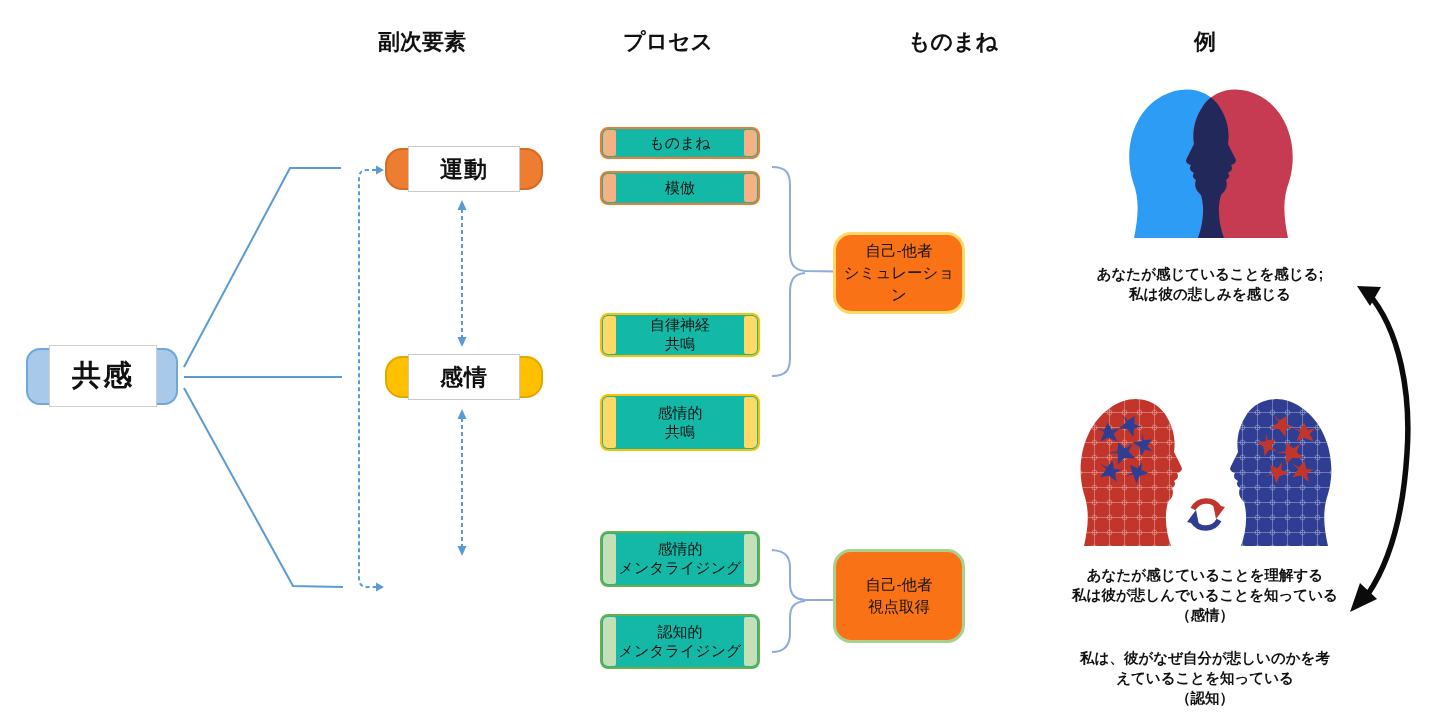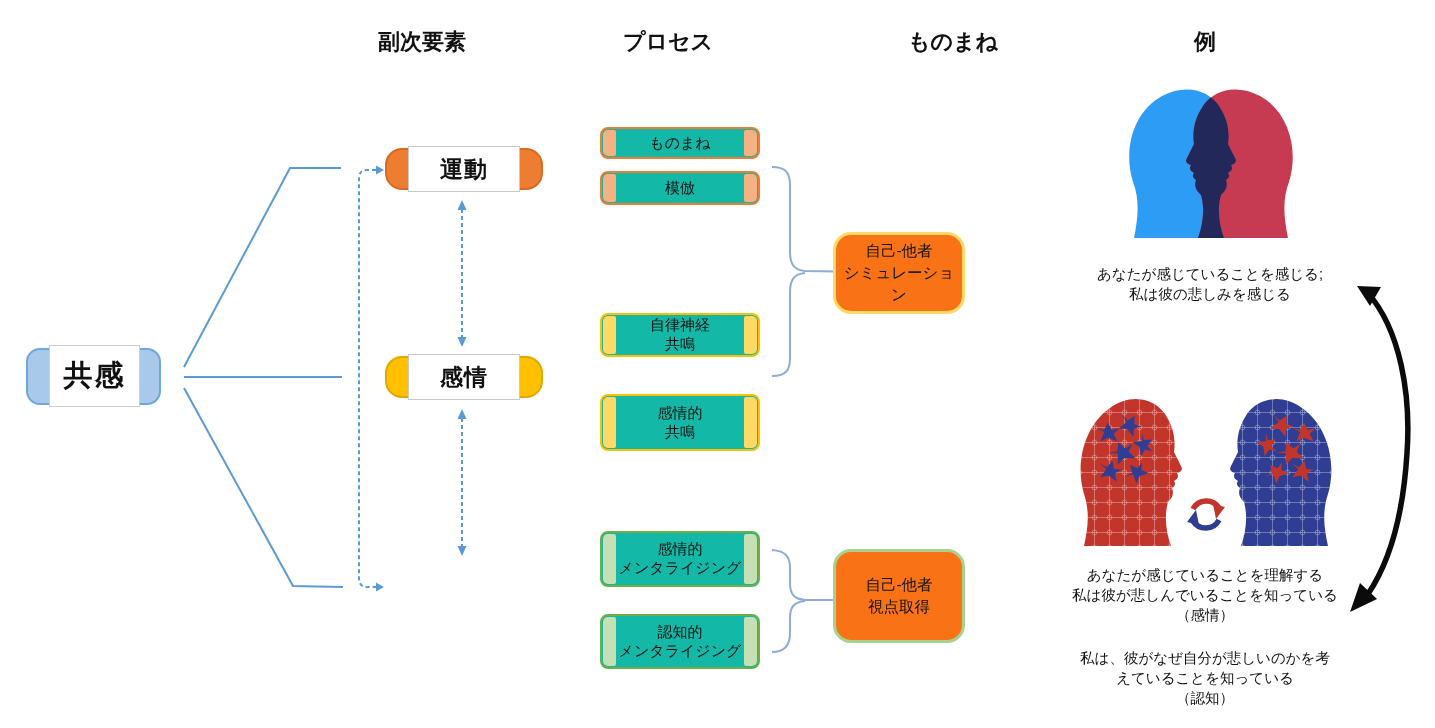--- a/index.html
+++ b/index.html
@@ -7,21 +7,21 @@
     position:relative;width:1435px;height:728px;background:#ffffff;overflow:hidden;
     font-family:"Liberation Sans","DejaVu Sans",sans-serif;color:#111;
   }
   svg{display:block;}
   .layer{position:absolute;left:0;top:0;pointer-events:none;}
 
   
   .hdr{position:absolute;transform:translateX(-50%);font-size:22px;font-weight:bold;white-space:nowrap;text-align:center;}
 
   
-  .root{position:absolute;left:26px;top:348px;width:135px;height:57px;background:#A9C9EA;
+  .root{position:absolute;left:26px;top:348px;width:152px;height:57px;background:#A9C9EA;
         border:2px solid #6FA7DC;border-radius:14px;box-sizing:border-box;}
   .root .panel{position:absolute;left:21px;right:19px;top:-5px;bottom:-4px;background:#fff;
         border:1px solid #CFCFCF;display:flex;align-items:center;justify-content:center;
         font-size:29px;font-weight:bold;letter-spacing:2px;}
 
   
   .pill{position:absolute;left:385px;width:158px;height:42px;border-radius:17px;box-sizing:border-box;
         background:var(--main);border:2px solid var(--bd);}
   .pill .panel{position:absolute;left:21px;right:21px;top:-4px;bottom:-4px;background:#fff;
         border:1px solid #C9C9C9;display:flex;align-items:center;justify-content:center;
@@ -34,21 +34,21 @@
   .capL{left:1px;border-radius:5px 2px 2px 5px;}
   .capR{right:1px;border-radius:2px 5px 5px 2px;}
   .proc .lbl{font-size:15px;font-weight:500;text-align:center;white-space:pre-line;line-height:1.25;position:relative;}
 
   
   .mech{position:absolute;left:833px;width:132px;box-sizing:border-box;background:#f97316;border-radius:18px;
         display:flex;align-items:center;justify-content:center;text-align:center;
         font-size:15.5px;font-weight:500;white-space:pre-line;line-height:1.4;}
 
   
-  .ex{position:absolute;text-align:center;font-size:14.5px;font-weight:400;white-space:pre-line;line-height:1.38;}
+  .ex{position:absolute;text-align:center;font-size:14.5px;font-weight:700;white-space:pre-line;line-height:1.38;}
 </style>
 </head>
 <body>
 
 <div class="canvas">
 
   <svg class="layer" width="1435" height="728" viewBox="0 0 1435 728">
 
     <g stroke="#5B9BD5" stroke-width="2" fill="none">
       <path d="M184,367 L290,168 L341,168"></path>

